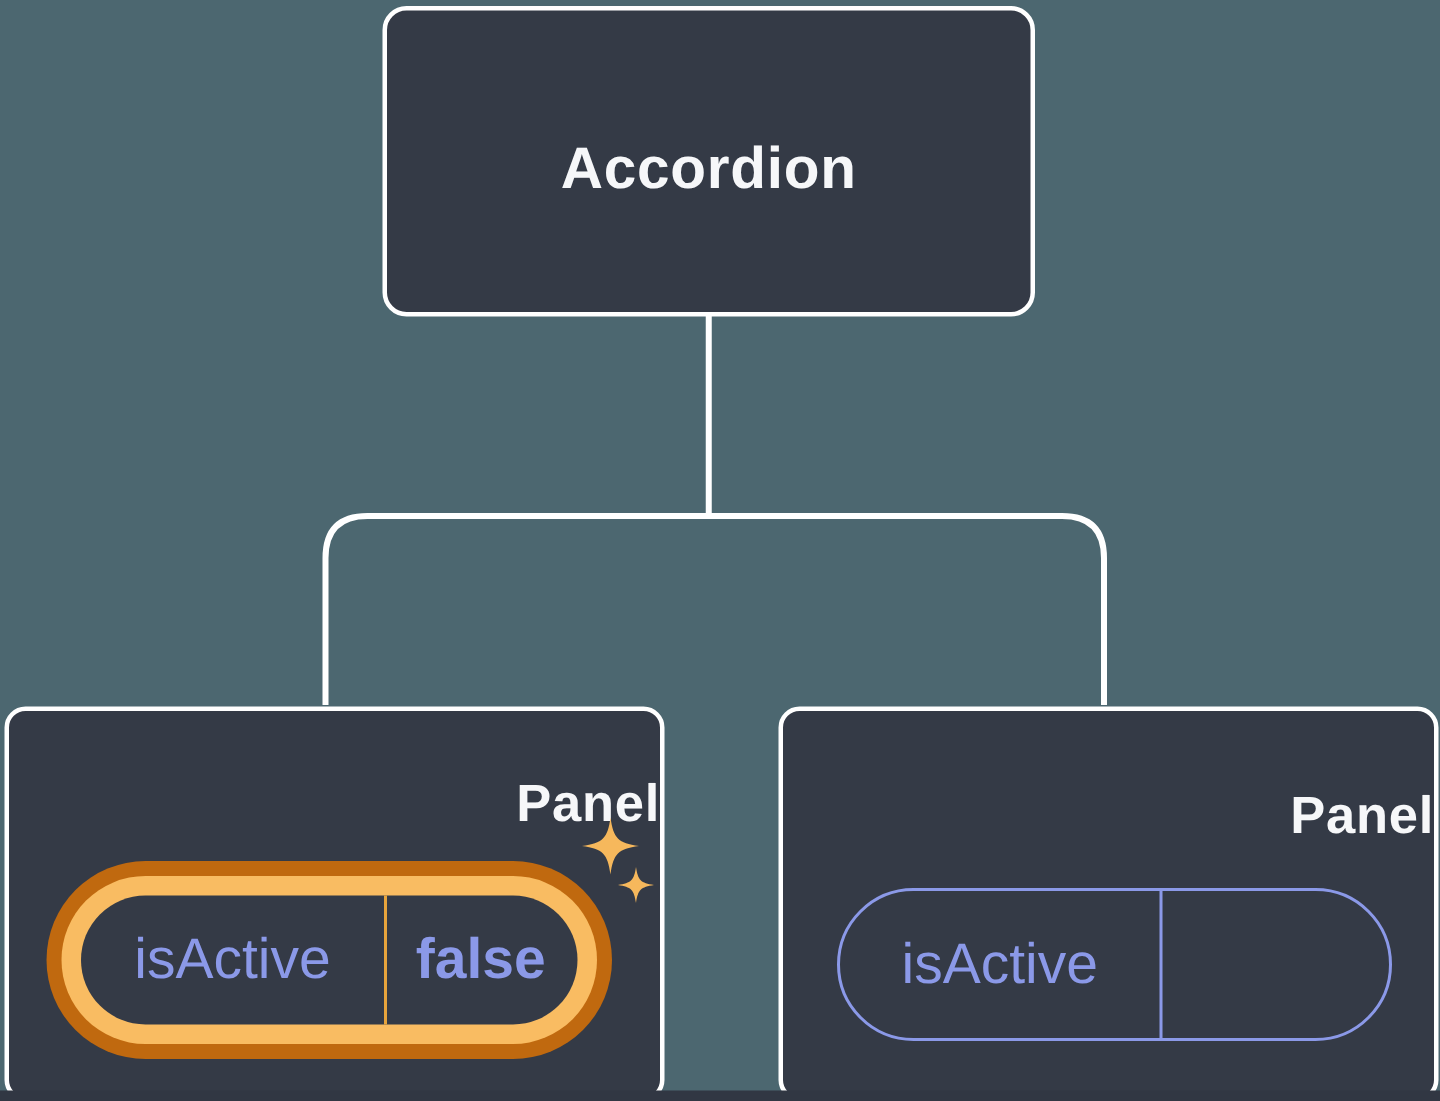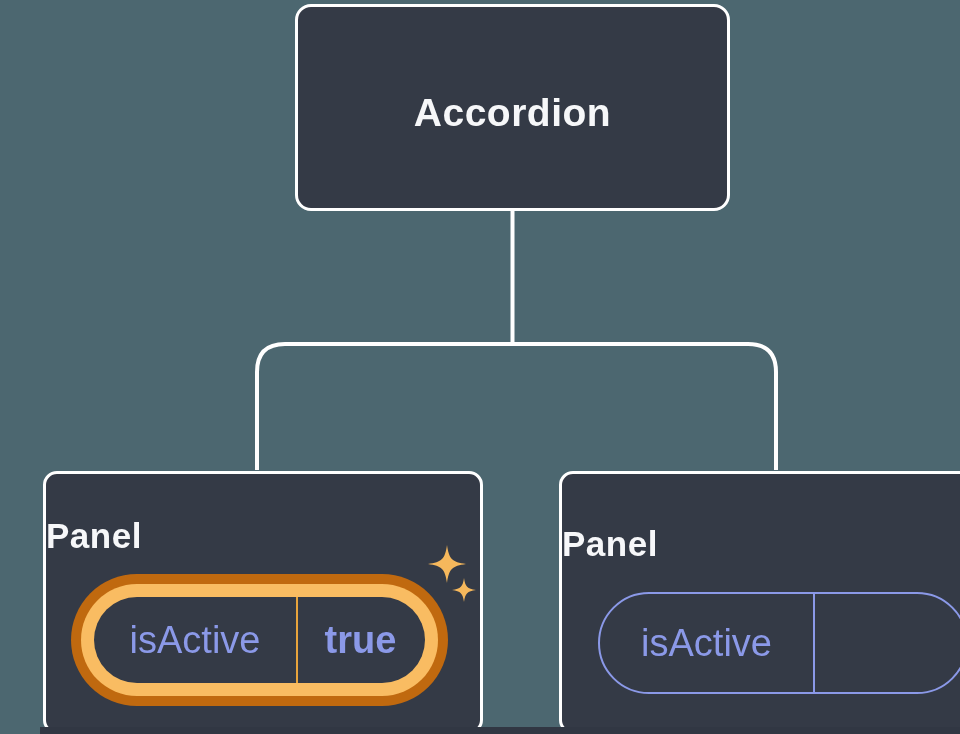--- a/index.html
+++ b/index.html
@@ -6,21 +6,20 @@
   html, body { width: 960px; height: 734px; overflow: hidden; }
   body {
     font-family: "Liberation Sans", "DejaVu Sans", sans-serif;
     background: #4C6770;
   }
   .canvas {
     position: relative;
     width: 772px;
     height: 734px;
     background: #4C6770;
-    margin-left: 40px;
   }
   .connectors {
     position: absolute;
     left: 0; top: 0;
     width: 960px; height: 734px;
     pointer-events: none;
   }
   .node {
     position: absolute;
     background: #343A46;
@@ -42,21 +41,21 @@
   }
   .node-panel {
     width: 440px; height: 263px;
     border-radius: 14px;
   }
   .node-panel-left  { left: 3px;   top: 471px; }
   .node-panel-right { left: 519px; top: 471px; }
   .panel-label {
     position: absolute;
     left: 0; right: 0;
-    text-align: left;
+    text-align: right;
     font-size: 35px;
     font-weight: 600;
     letter-spacing: 0.5px;
   }
   .node-panel-left  .panel-label { top: 42px; }
   .node-panel-right .panel-label { top: 50px; }
 
   
   .pill-active {
     position: absolute;
@@ -135,21 +134,21 @@
   <div class="node node-root">
     <div class="node-label">Accordion</div>
   </div>
 
   <div class="node node-panel node-panel-left">
     <div class="panel-label">Panel</div>
   </div>
 
   <div class="pill-active">
     <div class="cell cell-name">isActive</div>
-    <div class="cell cell-value">true</div>
+    <div class="cell cell-value">false</div>
     <div class="divider"></div>
   </div>
 
   <svg class="sparkles" viewBox="0 0 62 70" xmlns="http://www.w3.org/2000/svg">
     <path transform="translate(29,26)" d="M0,-19 C2,-5 5,-2 19,0 C5,2 2,5 0,19 C-2,5 -5,2 -19,0 C-5,-2 -2,-5 0,-19 Z" fill="#F6B85C"></path>
     <path transform="translate(46,52)" d="M0,-12 C1.3,-3.2 3.2,-1.3 12,0 C3.2,1.3 1.3,3.2 0,12 C-1.3,3.2 -3.2,1.3 -12,0 C-3.2,-1.3 -1.3,-3.2 0,-12 Z" fill="#F6B85C"></path>
   </svg>
 
   <div class="node node-panel node-panel-right">
     <div class="panel-label">Panel</div>

